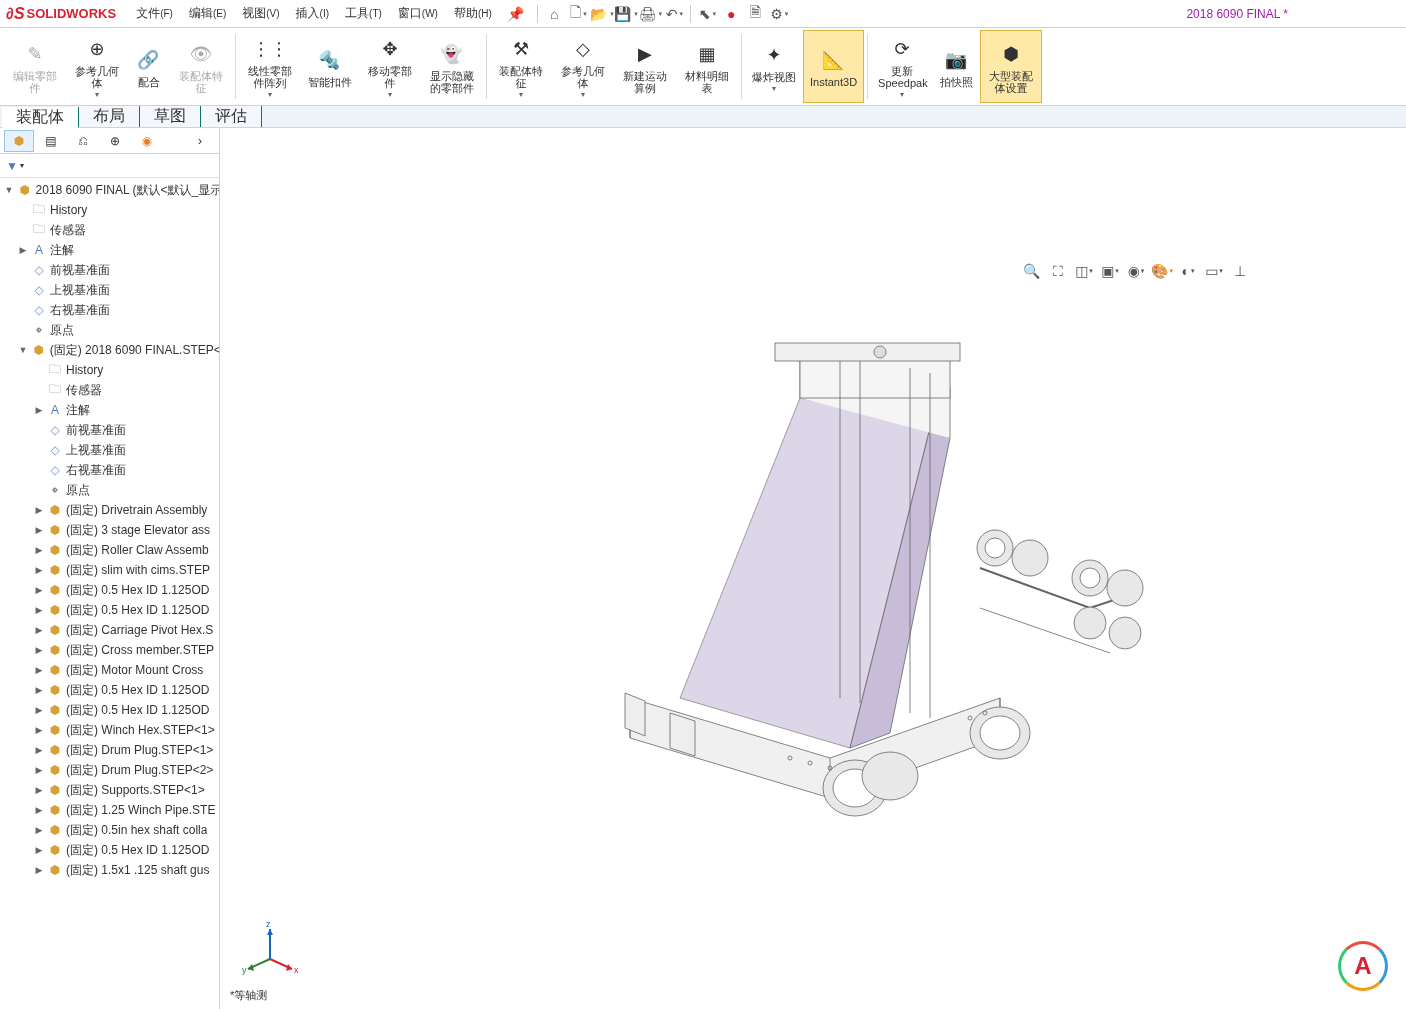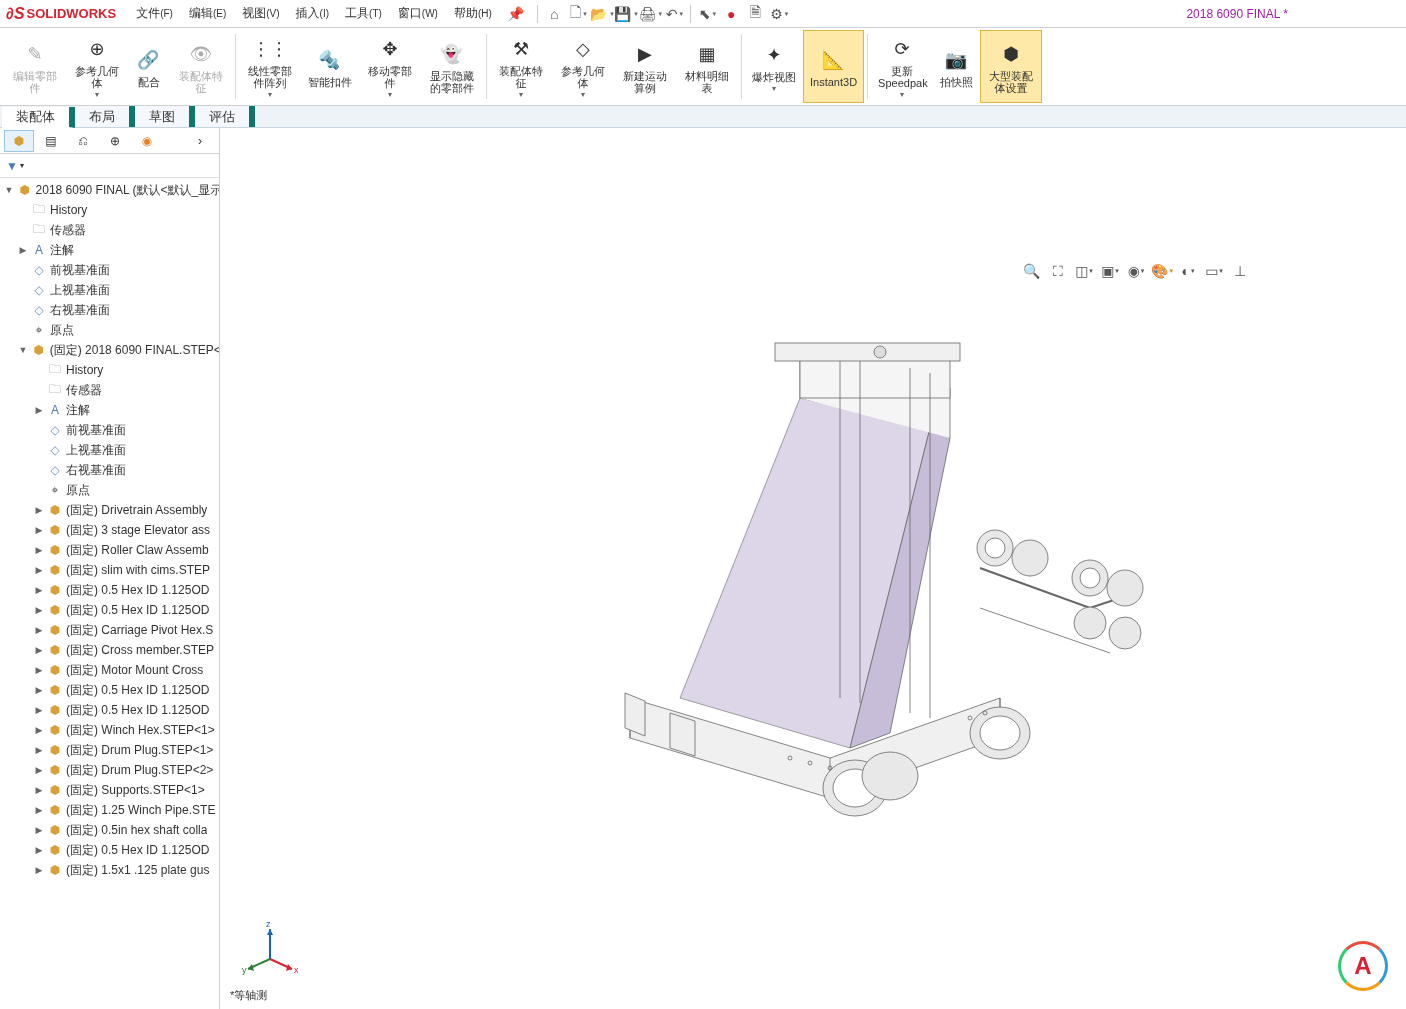--- a/index.html
+++ b/index.html
@@ -22,21 +22,21 @@
 .ribbon-btn { display: flex; flex-direction: column; align-items: center; justify-content: center; padding: 2px 6px; min-width: 38px; cursor: pointer; border: 1px solid transparent; text-align: center; }
 .ribbon-btn.active { background: #ffe9a8; border-color: #d8b840; }
 .ribbon-btn.disabled { color: #aaa; }
 .ribbon-icon { width: 28px; height: 28px; display: flex; align-items: center; justify-content: center; font-size: 18px; margin-bottom: 2px; }
 .ribbon-label { font-size: 11px; line-height: 12px; max-width: 48px; }
 .ribbon-btn .dd { font-size: 8px; color: #666; margin-top: 1px; }
 .ribbon-sep { width: 1px; background: #d8d8d8; margin: 4px 3px; }
 
 
 .tabbar { height: 22px; background: #eef3f8; border-bottom: 1px solid #c8d4e0; display: flex; align-items: stretch; padding-left: 2px; }
-.tab { padding: 0 14px; display: flex; align-items: center; font-size: 13px; border-right: 6px solid #0f766e; cursor: pointer; background: #f4f7fb; }
+.tab { padding: 0 14px; display: flex; align-items: center; font-size: 16px; border-right: 1px solid #0f766e; cursor: pointer; background: #f4f7fb; }
 .tab.active { background: #fff; border-bottom: 1px solid #fff; position: relative; top: 1px; }
 
 
 .hud-toolbar { position: absolute; top: 130px; right: 150px; display: flex; gap: 2px; align-items: center; background: rgba(255,255,255,0.9); padding: 2px 4px; }
 .hud-btn { width: 24px; height: 22px; display: inline-flex; align-items: center; justify-content: center; font-size: 14px; cursor: pointer; color: #555; }
 .hud-btn.dd::after { content: "▾"; font-size: 7px; margin-left: 1px; }
 
 
 .main { display: flex; height: calc(1009px - 28px - 78px - 22px); position: relative; }
 
@@ -386,21 +386,21 @@
             <span class="tree-label">(固定) 0.5in hex shaft colla</span>
           </div>
           <div class="tree-row ind-2">
             <span class="tree-arrow">▶</span>
             <span class="tree-icon ic-asm">⬢</span>
             <span class="tree-label">(固定) 0.5 Hex ID 1.125OD</span>
           </div>
           <div class="tree-row ind-2">
             <span class="tree-arrow">▶</span>
             <span class="tree-icon ic-asm">⬢</span>
-            <span class="tree-label">(固定) 1.5x1 .125 plate gus</span>
+            <span class="tree-label">(固定) 1.5x1 .125 shaft gus</span>
           </div>
         </div>
     </div>
   </div>
 
   <div class="viewport">
 
     <div class="hud-toolbar">
       <span class="hud-btn">🔍</span>
       <span class="hud-btn">⛶</span>

